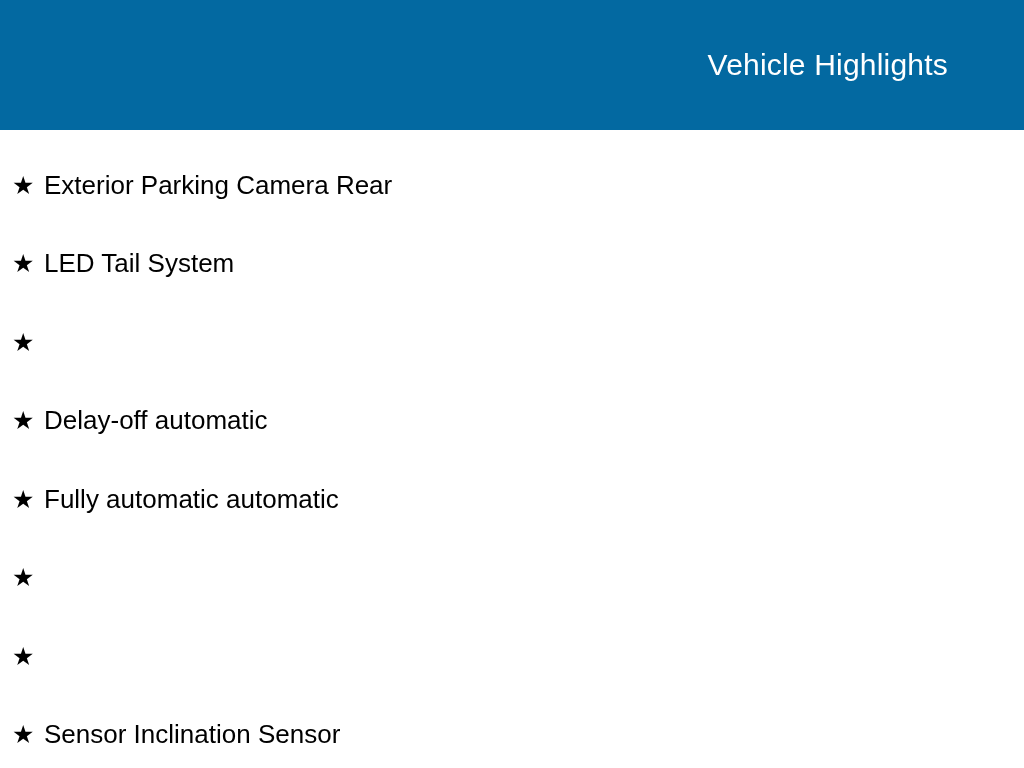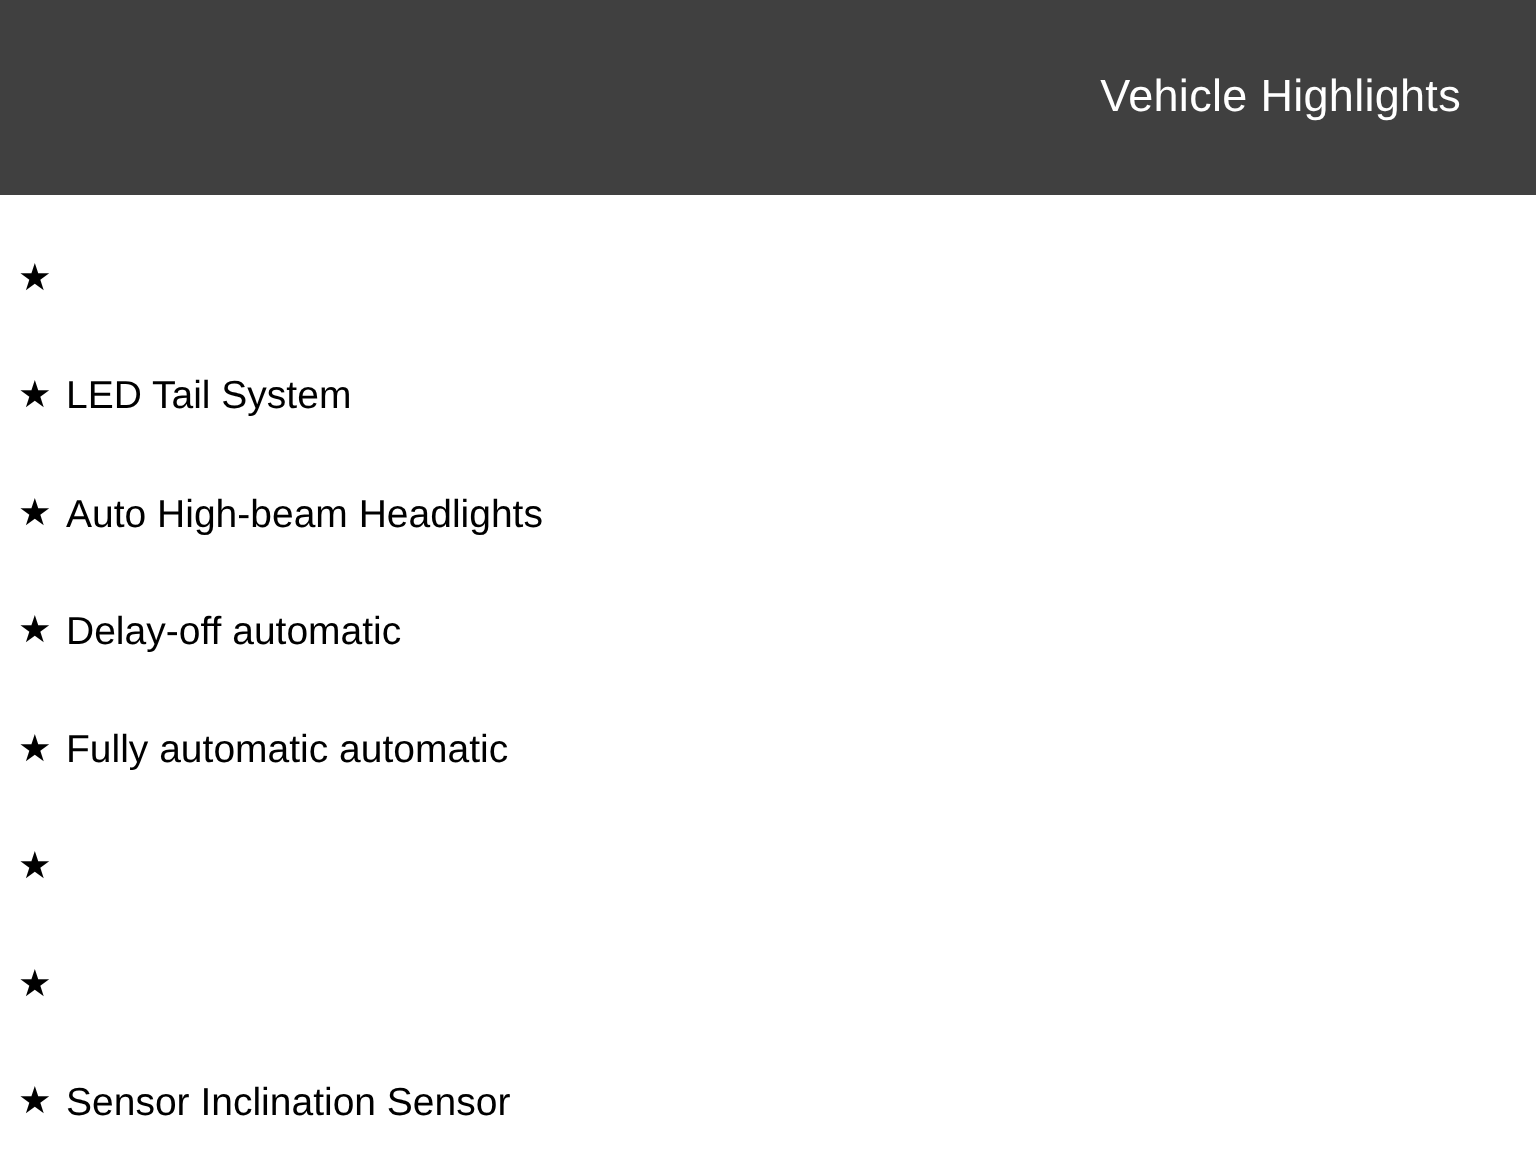--- a/index.html
+++ b/index.html
@@ -15,26 +15,26 @@
   }
   .page {
     width: 1024px;
     height: 768px;
     position: relative;
     background: #ffffff;
   }
   .header-bar {
     width: 1024px;
     height: 130px;
-    background: #404040;
+    background: #0369a1;
     display: flex;
     align-items: center;
     justify-content: flex-end;
     box-sizing: border-box;
-    padding-right: 50px;
+    padding-right: 76px;
   }
   .header-title {
     color: #ffffff;
     font-size: 30px;
     font-weight: 400;
     letter-spacing: 0.2px;
     line-height: 1;
   }
   .highlights-list {
     list-style: none;
@@ -71,30 +71,30 @@
 <div class="page">
 
   <div class="header-bar">
     <div class="header-title">Vehicle Highlights</div>
   </div>
 
   <ul class="highlights-list">
 
     <li class="highlight-item">
       <span class="bullet-star">★</span>
+      <span class="item-label">Exterior Parking Camera Rear</span>
     </li>
 
     <li class="highlight-item">
       <span class="bullet-star">★</span>
       <span class="item-label">LED Tail System</span>
     </li>
 
     <li class="highlight-item">
       <span class="bullet-star">★</span>
-      <span class="item-label">Auto High-beam Headlights</span>
     </li>
 
     <li class="highlight-item">
       <span class="bullet-star">★</span>
       <span class="item-label">Delay-off automatic</span>
     </li>
 
     <li class="highlight-item">
       <span class="bullet-star">★</span>
       <span class="item-label">Fully automatic automatic</span>

